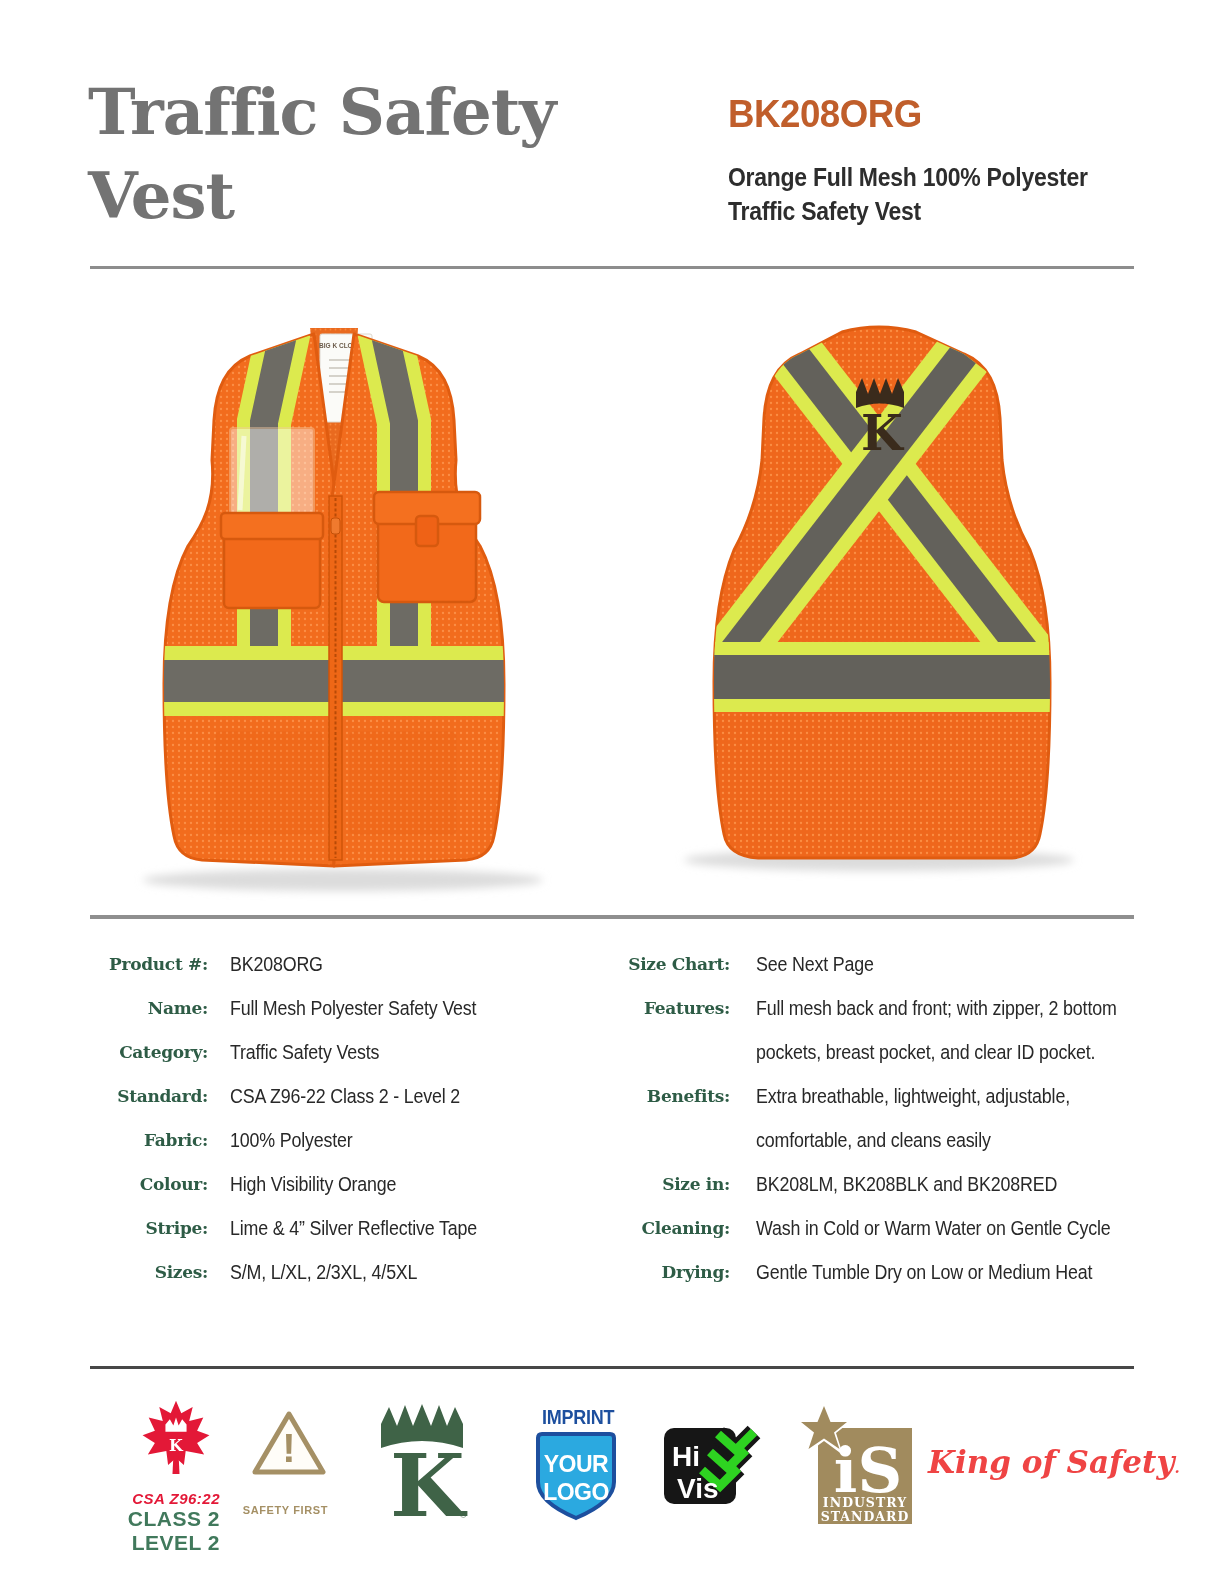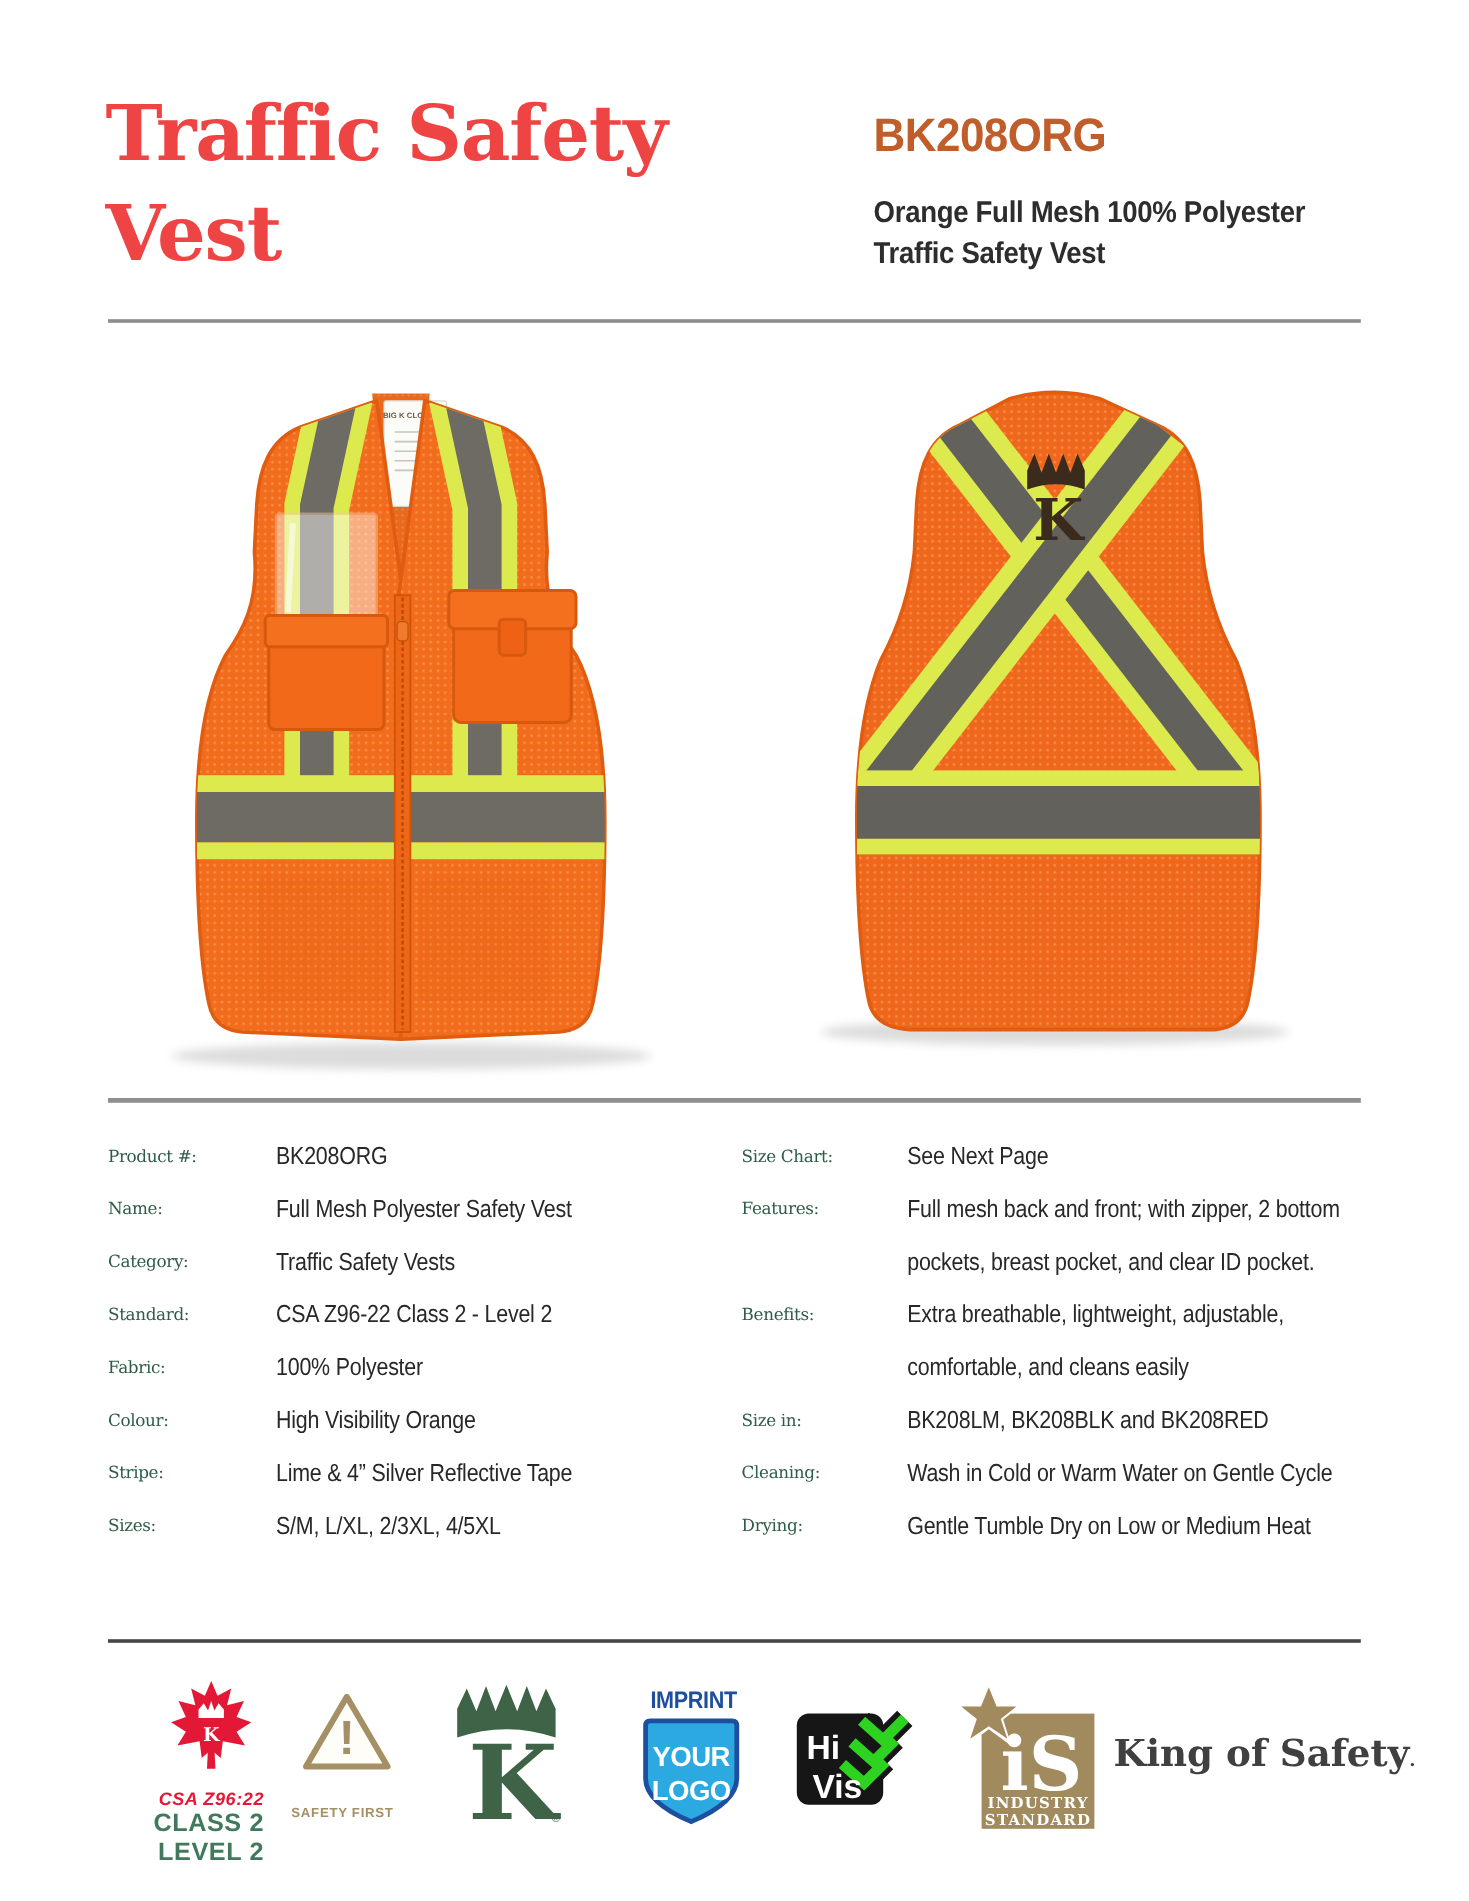--- a/index.html
+++ b/index.html
@@ -1,56 +1,56 @@
 <!DOCTYPE html>
 <html><head>
 <meta charset="utf-8">
 <style>
   html,body{margin:0;padding:0;background:#ffffff;}
   .page{position:relative;width:1224px;height:1584px;background:#ffffff;overflow:hidden;
         font-family:"Liberation Sans",sans-serif;}
   
   .title{position:absolute;left:88px;top:70px;font-family:"DejaVu Serif",serif;
-         font-weight:700;font-size:64px;line-height:84px;color:#ef4444;letter-spacing:-1px;}
+         font-weight:700;font-size:64px;line-height:84px;color:#737373;letter-spacing:-1px;}
   .header-right{position:absolute;left:728px;top:92px;}
   .product-code{font-weight:700;font-size:39px;color:#c05e2b;letter-spacing:-0.5px;
                 display:inline-block;transform:scaleX(0.94);transform-origin:0 50%;}
   .subtitle{margin-top:24px;font-weight:700;font-size:25px;line-height:34px;color:#2d2d2d;
             transform:scaleX(0.92);transform-origin:0 0;width:420px;letter-spacing:-0.3px;}
   
   .rule{position:absolute;left:90px;width:1044px;}
   .rule-1{top:266px;height:3px;background:#8d8d8d;}
   .rule-2{top:915px;height:4px;background:#8f8f8f;}
   .rule-3{top:1366px;height:3px;background:#474747;}
   
   .vest{position:absolute;}
   
   .spec-grid{position:absolute;display:grid;row-gap:0;}
   .spec-grid-left{left:90px;top:942px;grid-template-columns:118px 360px;column-gap:22px;}
   .spec-grid-right{left:587px;top:942px;grid-template-columns:112px 440px;column-gap:26px;margin-left:31px;}
-  .spec-label{font-family:"DejaVu Serif",serif;font-weight:400;font-size:14px;line-height:44px;
-              color:#2e5c46;align-self:start;letter-spacing:-0.3px;}
+  .spec-label{font-family:"DejaVu Serif",serif;font-weight:700;font-size:17px;line-height:44px;
+              color:#2e5c46;text-align:right;align-self:start;letter-spacing:-0.3px;}
   .spec-value{font-size:20.5px;line-height:44px;color:#282828;letter-spacing:-0.2px;
               transform:scaleX(0.87);transform-origin:0 0;}
   .spec-line{line-height:44px;white-space:nowrap;}
   
   .badge{position:absolute;text-align:right;}
   .csa-badge{left:92px;top:1396px;width:128px;}
   .csa-standard{font-size:15px;font-weight:800;color:#e31837;letter-spacing:0.5px;margin-top:2px;font-style:italic;}
   .csa-class,.csa-level{font-size:21px;font-weight:800;color:#41795c;line-height:24px;letter-spacing:0.5px;}
   .sf-badge{left:232px;top:1408px;width:96px;}
   .sf-label{font-size:11px;font-weight:700;color:#a59065;letter-spacing:0.6px;margin-top:20px;}
   .k-badge{left:372px;top:1402px;width:100px;}
   .imprint-badge{left:512px;top:1406px;width:106px;}
   .imprint-top{font-size:20px;font-weight:800;color:#1d4f9e;letter-spacing:-0.3px;
                display:inline-block;transform:scaleX(0.9);}
   .hivis-badge{left:650px;top:1408px;width:112px;}
   .is-badge{left:792px;top:1394px;width:126px;}
   .tagline{position:absolute;left:928px;top:1444px;font-family:"DejaVu Serif",serif;
-           font-weight:700;font-size:31px;color:#404040;white-space:nowrap;}
+           font-style:italic;font-weight:700;font-size:31px;color:#ef4444;white-space:nowrap;}
   .tagline-mark{font-size:15px;}
   svg text{font-family:"Liberation Sans",sans-serif;}
   svg text.serif{font-family:"DejaVu Serif",serif;}
 </style>
 </head>
 <body>
 
 <div class="page">
 
   <div class="title">

